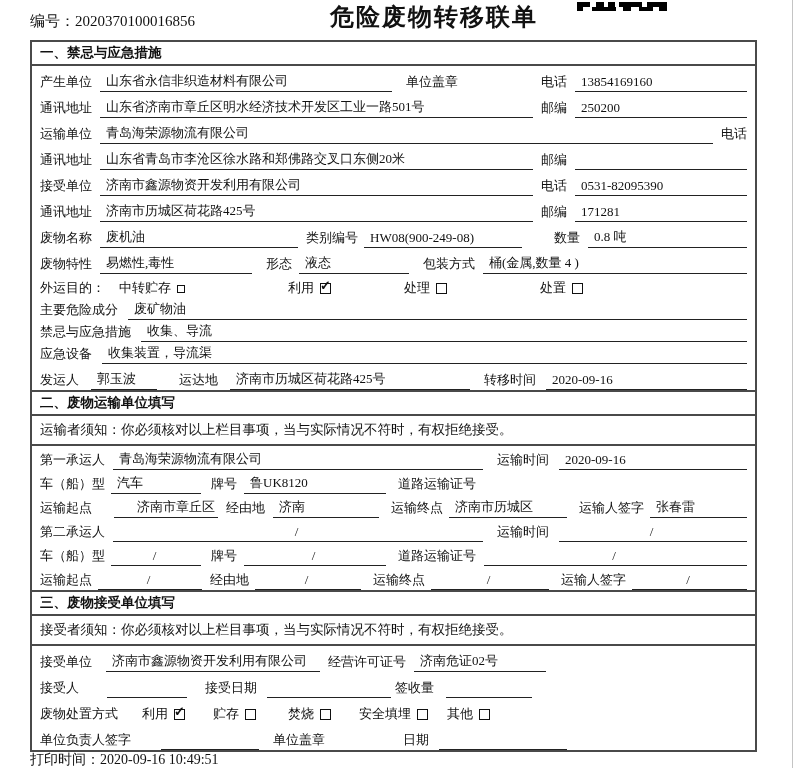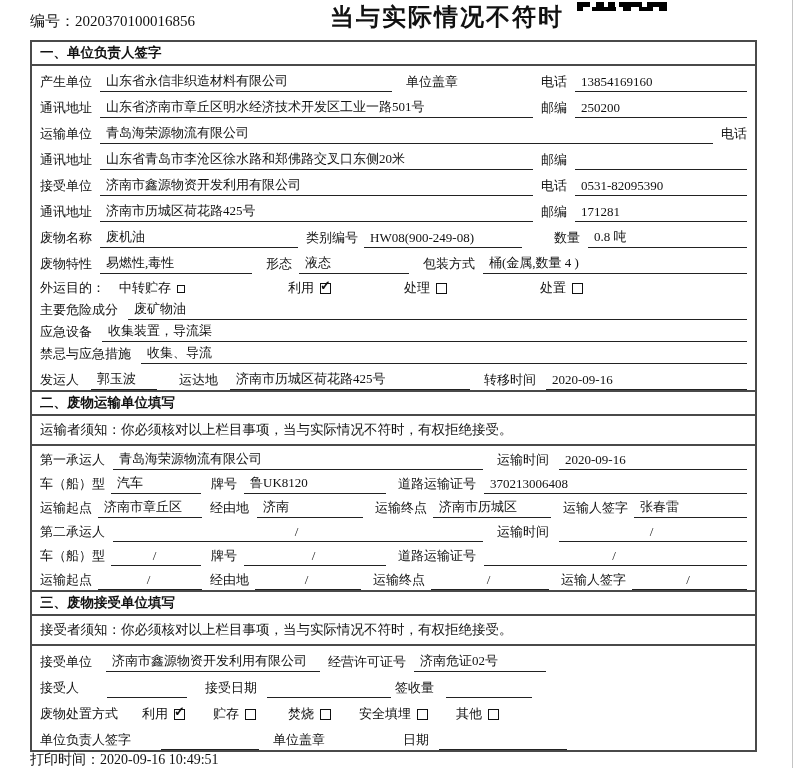--- a/index.html
+++ b/index.html
@@ -33,42 +33,42 @@
 </style>
 </head>
 <body>
 
 <div class="page-edge"></div>
 
 <div class="hdr">
   <div class="serial">
     <span>编号：</span><span>2020370100016856</span>
   </div>
-  <div class="doc-title">当与实际情况不符时</div>
+  <div class="doc-title">危险废物转移联单</div>
   <div class="qr">
     <svg width="90" height="10" viewBox="0 0 90 10" xmlns="http://www.w3.org/2000/svg">
       <g fill="#000">
         <rect x="0" y="0" width="13" height="5"></rect>
           <rect x="19" y="0" width="8" height="5"></rect>
         <rect x="31" y="0" width="7" height="5"></rect>
           <rect x="42" y="0" width="23" height="5"></rect>
         <rect x="70" y="0" width="20" height="5"></rect>
         <rect x="0" y="5" width="6" height="4"></rect>
           <rect x="15" y="5" width="24" height="4"></rect>
         <rect x="46" y="5" width="8" height="4"></rect>
           <rect x="62" y="5" width="14" height="4"></rect>
         <rect x="82" y="5" width="8" height="4"></rect>
       </g>
     </svg>
   </div>
 </div>
 
 <div class="form">
 
-  <div class="sec-h">一、单位负责人签字</div>
+  <div class="sec-h">一、禁忌与应急措施</div>
 
   <div class="row r26">
     <span class="lbl">产生单位</span>
     <span class="val" style="width:292px;margin-left:8px;">山东省永信非织造材料有限公司</span>
     <span class="lbl" style="margin-left:14px;">单位盖章</span>
     <span class="sp"></span>
     <span class="lbl">电话</span>
     <span class="val" style="width:172px;margin-left:8px;">13854169160</span>
   </div>
 
@@ -135,27 +135,27 @@
     <span class="lbl" style="margin-left:93px;">处置</span>
     <span class="box"></span>
   </div>
 
   <div class="row r22">
     <span class="lbl">主要危险成分</span>
     <span class="val fx" style="margin-left:10px;">废矿物油</span>
   </div>
 
   <div class="row r22">
+    <span class="lbl">禁忌与应急措施</span>
+    <span class="val fx" style="margin-left:10px;">收集、导流</span>
+  </div>
+
+  <div class="row r22">
     <span class="lbl">应急设备</span>
     <span class="val fx" style="margin-left:10px;">收集装置，导流渠</span>
-  </div>
-
-  <div class="row r22">
-    <span class="lbl">禁忌与应急措施</span>
-    <span class="val fx" style="margin-left:10px;">收集、导流</span>
   </div>
 
   <div class="row r26">
     <span class="lbl">发运人</span>
     <span class="val" style="width:66px;margin-left:12px;">郭玉波</span>
     <span class="lbl" style="margin-left:22px;">运达地</span>
     <span class="val" style="width:240px;margin-left:12px;">济南市历城区荷花路425号</span>
     <span class="lbl" style="margin-left:14px;">转移时间</span>
     <span class="val fx" style="margin-left:10px;">2020-09-16</span>
   </div>
@@ -169,26 +169,25 @@
     <span class="lbl" style="margin-left:14px;">运输时间</span>
     <span class="val" style="width:188px;margin-left:10px;">2020-09-16</span>
   </div>
 
   <div class="row r24">
     <span class="lbl">车（船）型</span>
     <span class="val" style="width:90px;margin-left:6px;">汽车</span>
     <span class="lbl" style="margin-left:10px;">牌号</span>
     <span class="val" style="width:142px;margin-left:7px;">鲁UK8120</span>
     <span class="lbl" style="margin-left:12px;">道路运输证号</span>
-    <span class="val fx" style="margin-left:8px;">370213006408</span>
   </div>
 
   <div class="row r24">
     <span class="lbl">运输起点</span>
-    <span class="val" style="width:104px;margin-left:6px;">济南市章丘区</span>
+    <span class="val" style="width:104px;margin-left:22px;text-align:right;">济南市章丘区</span>
     <span class="lbl" style="margin-left:8px;">经由地</span>
     <span class="val" style="width:106px;margin-left:8px;">济南</span>
     <span class="lbl" style="margin-left:12px;">运输终点</span>
     <span class="val" style="width:118px;margin-left:6px;">济南市历城区</span>
     <span class="lbl" style="margin-left:12px;">运输人签字</span>
     <span class="val fx" style="margin-left:6px;">张春雷</span>
   </div>
 
   <div class="row r24">
     <span class="lbl">第二承运人</span>
@@ -241,21 +240,21 @@
   <div class="row r26">
     <span class="lbl">废物处置方式</span>
     <span class="lbl" style="margin-left:24px;">利用</span>
     <span class="box checked"></span>
     <span class="lbl" style="margin-left:28px;">贮存</span>
     <span class="box"></span>
     <span class="lbl" style="margin-left:32px;">焚烧</span>
     <span class="box"></span>
     <span class="lbl" style="margin-left:28px;">安全填埋</span>
     <span class="box"></span>
-    <span class="lbl" style="margin-left:28px;">其他</span>
+    <span class="lbl" style="margin-left:19px;">其他</span>
     <span class="box"></span>
   </div>
 
   <div class="row r26">
     <span class="lbl">单位负责人签字</span>
     <span class="val" style="width:98px;margin-left:30px;"></span>
     <span class="lbl" style="margin-left:14px;">单位盖章</span>
     <span class="lbl" style="margin-left:78px;">日期</span>
     <span class="val" style="width:128px;margin-left:10px;"></span>
     <span class="sp"></span>

